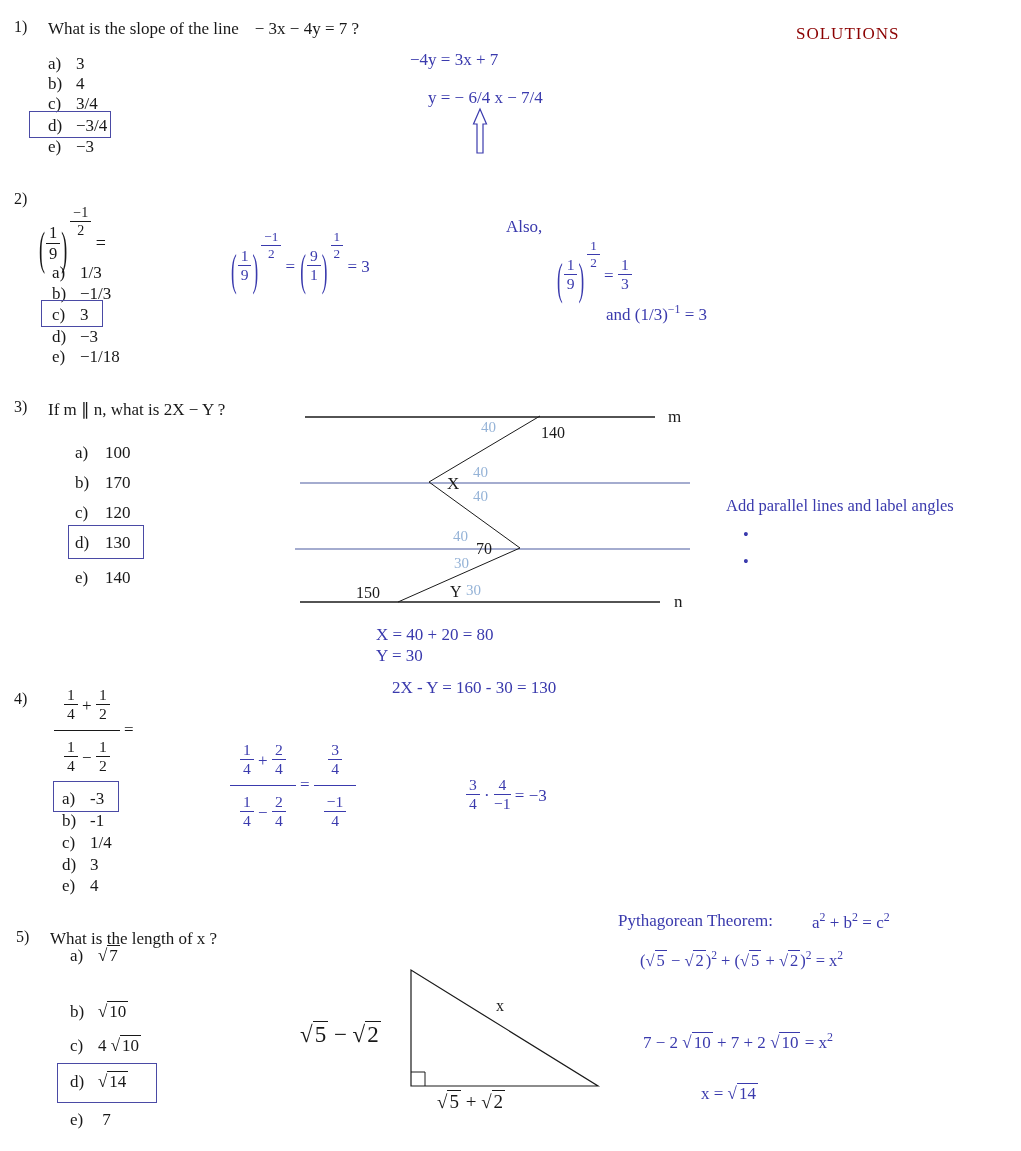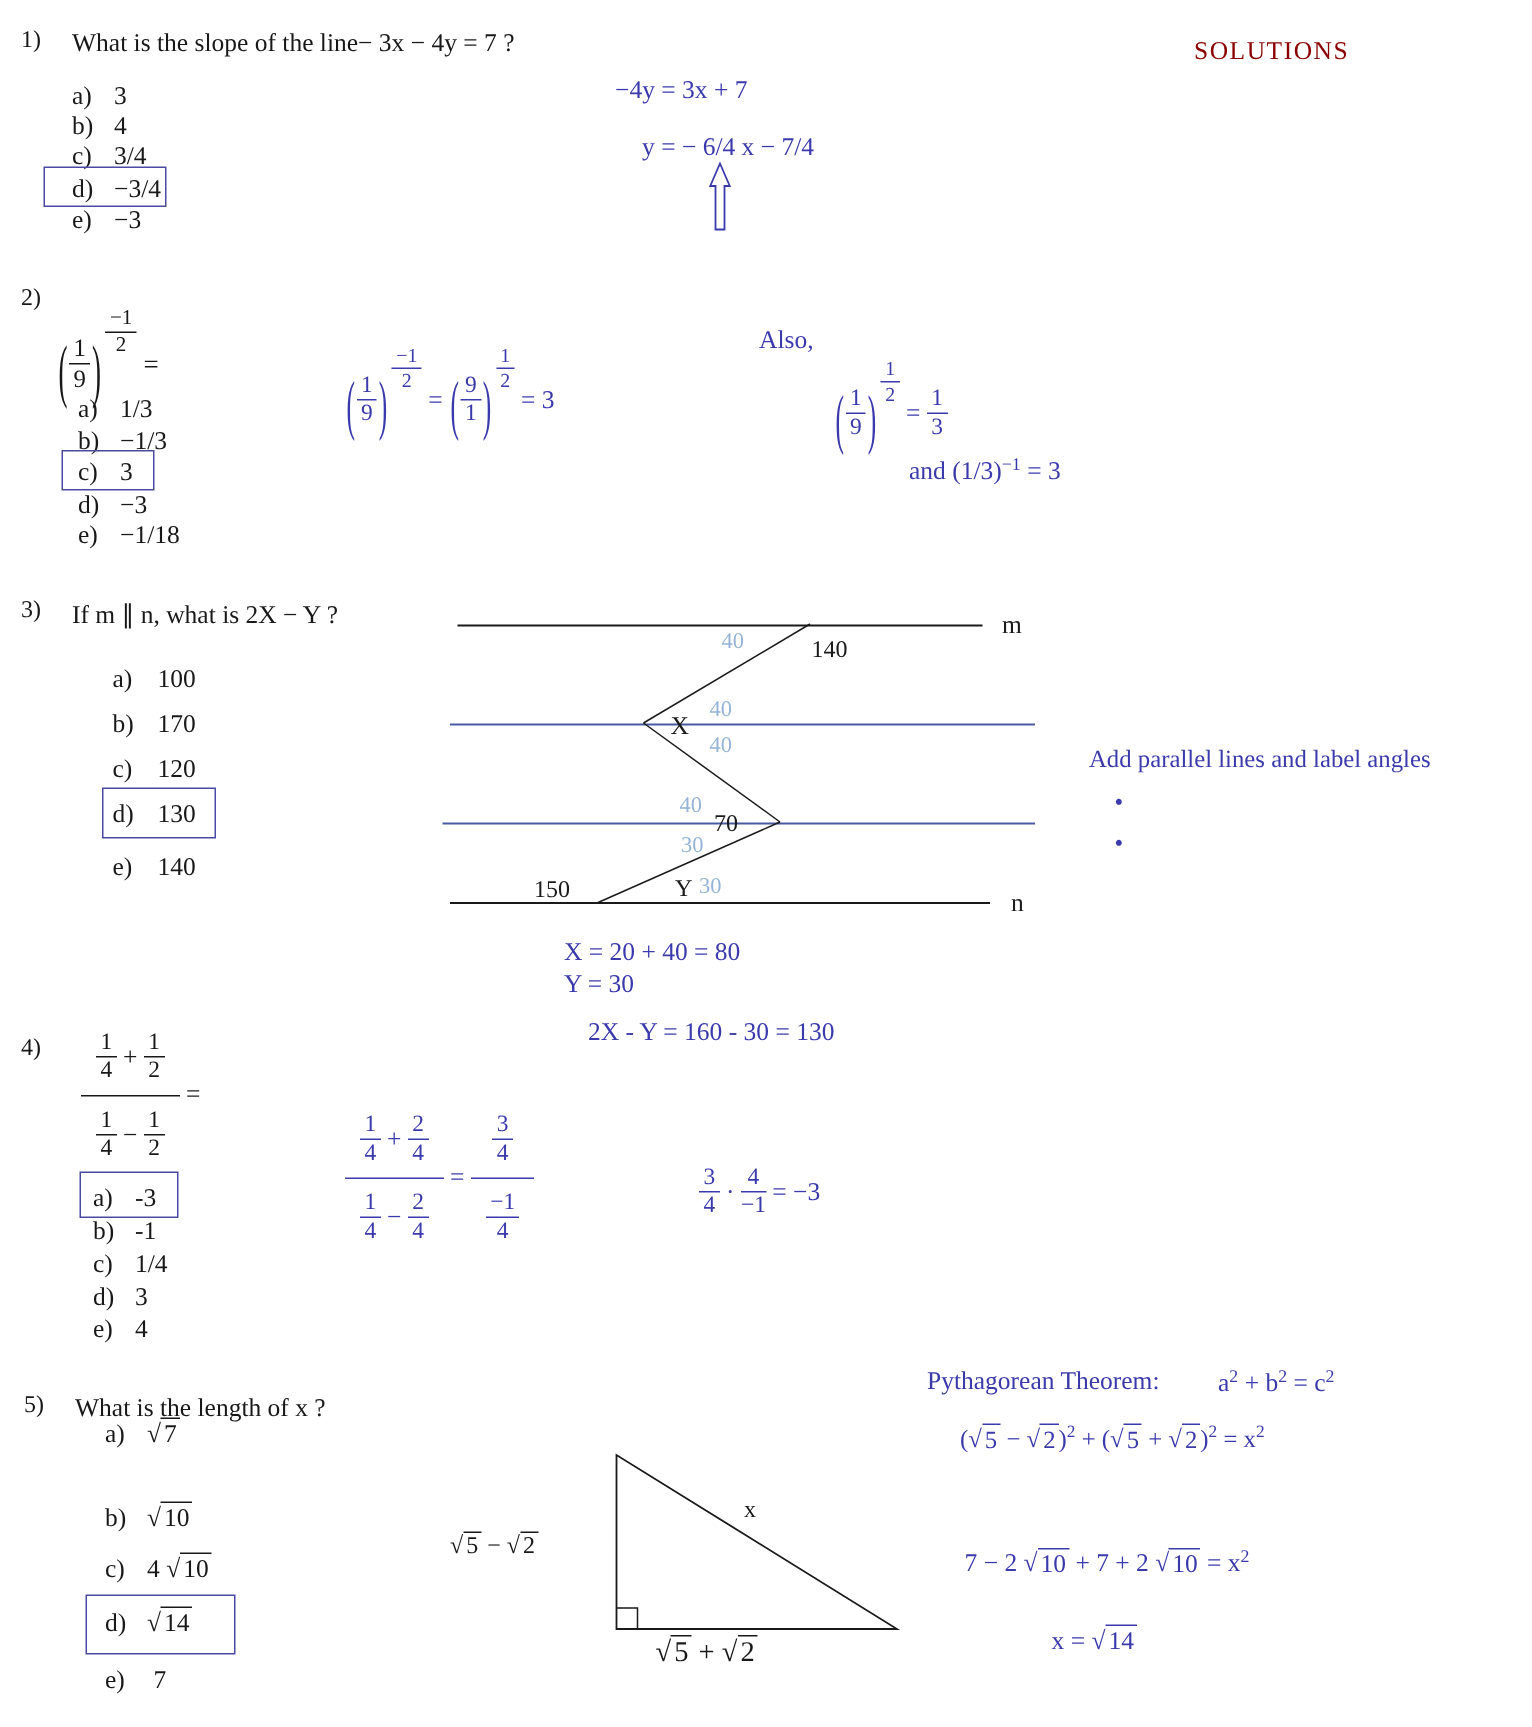--- a/index.html
+++ b/index.html
@@ -42,21 +42,21 @@
 </style>
 </head>
 <body>
 
 <div id="page">
 
   <div class="abs sol" style="left:796px;top:24px">SOLUTIONS</div>
 
   <div class="abs pnum" style="left:14px;top:18px">1)</div>
   <div class="abs" style="left:48px;top:19px">
-    <span>What is the slope of the line</span><span style="">− 3x − 4y = 7 ?</span>
+    <span>What is the slope of the line</span><span style="margin-left:16px">− 3x − 4y = 7 ?</span>
   </div>
   <div class="abs choice" style="left:48px;top:54px"><span class="cl">a)</span><span>3</span></div>
   <div class="abs choice" style="left:48px;top:74px"><span class="cl">b)</span><span>4</span></div>
   <div class="abs choice" style="left:48px;top:94px"><span class="cl">c)</span><span>3/4</span></div>
   <div class="abs choice" style="left:48px;top:116px"><span class="cl">d)</span><span>−3/4</span></div>
   <div class="abs choice" style="left:48px;top:137px"><span class="cl">e)</span><span>−3</span></div>
   <div class="abs box" style="left:29px;top:111px;width:80px;height:25px"></div>
   <div class="abs blue" style="left:410px;top:50px">−4y = 3x + 7</div>
   <div class="abs blue" style="left:428px;top:88px">y =  − 6/4 x  −  7/4</div>
   <svg class="abs" style="left:470px;top:107px" width="20" height="48" viewBox="0 0 20 48">
@@ -111,21 +111,21 @@
   <div class="abs blue notes" style="left:726px;top:496px">
     <div>Add parallel lines and label angles</div>
     <div class="bullet">
         <span class="bdot">•</span>
       </div>
     <div class="bullet">
         <span class="bdot">•</span>
       </div>
   </div>
 
-  <div class="abs blue" style="left:376px;top:625px">X = 20 + 40 = 80</div>
+  <div class="abs blue" style="left:376px;top:625px">X = 40 + 20 = 80</div>
   <div class="abs blue" style="left:376px;top:646px">Y = 30</div>
   <div class="abs blue" style="left:392px;top:678px">2X - Y = 160 - 30 = 130</div>
 
   <div class="abs pnum" style="left:14px;top:690px">4)</div>
   <div class="abs" style="left:54px;top:687px"><span class="stack"><span class="sn"><span class="frac"><span class="fn">1</span><span class="fd">4</span></span> + <span class="frac"><span class="fn">1</span><span class="fd">2</span></span></span><span class="sd"><span class="frac"><span class="fn">1</span><span class="fd">4</span></span> − <span class="frac"><span class="fn">1</span><span class="fd">2</span></span></span></span>  =</div>
   <div class="abs choice" style="left:62px;top:789px"><span class="cl">a)</span><span>-3</span></div>
   <div class="abs choice" style="left:62px;top:811px"><span class="cl">b)</span><span>-1</span></div>
   <div class="abs choice" style="left:62px;top:833px"><span class="cl">c)</span><span>1/4</span></div>
   <div class="abs choice" style="left:62px;top:855px"><span class="cl">d)</span><span>3</span></div>
   <div class="abs choice" style="left:62px;top:876px"><span class="cl">e)</span><span>4</span></div>
@@ -140,21 +140,21 @@
   <div class="abs choice" style="left:70px;top:1036px"><span class="cl">c)</span><span>4 <span class="sq">√<span class="ov">10</span></span></span></div>
   <div class="abs choice" style="left:70px;top:1072px"><span class="cl">d)</span><span><span class="sq">√<span class="ov">14</span></span></span></div>
   <div class="abs choice" style="left:70px;top:1110px"><span class="cl">e)</span><span>  7</span></div>
   <div class="abs box" style="left:57px;top:1063px;width:98px;height:38px"></div>
 
   <svg class="abs" style="left:390px;top:958px" width="225" height="140">
     <path d="M21 12 L21 128 L208 128 Z" fill="none" stroke="#1a1a1a" stroke-width="1.2"></path>
     <path d="M21 114 L35 114 L35 128" fill="none" stroke="#1a1a1a" stroke-width="1"></path>
     <text x="106" y="53" class="dk">x</text>
   </svg>
-  <div class="abs" style="left:300px;top:1022px;font-size:16px"><span class="sq">√<span class="ov">5</span></span> − <span class="sq">√<span class="ov">2</span></span></div>
+  <div class="abs" style="left:300px;top:1022px;font-size:23px"><span class="sq">√<span class="ov">5</span></span> − <span class="sq">√<span class="ov">2</span></span></div>
   <div class="abs" style="left:437px;top:1091px;font-size:19px"><span class="sq">√<span class="ov">5</span></span> + <span class="sq">√<span class="ov">2</span></span></div>
 
   <div class="abs blue" style="left:618px;top:911px">Pythagorean Theorem:</div>
   <div class="abs blue" style="left:812px;top:910px">a<sup>2</sup> + b<sup>2</sup> = c<sup>2</sup></div>
   <div class="abs blue" style="left:640px;top:949px;font-size:16.5px">(<span class="sq">√<span class="ov">5</span></span> − <span class="sq">√<span class="ov">2</span></span>)<sup>2</sup>  + (<span class="sq">√<span class="ov">5</span></span> + <span class="sq">√<span class="ov">2</span></span>)<sup>2</sup> =  x<sup>2</sup></div>
   <div class="abs blue" style="left:643px;top:1030px">7 −  2 <span class="sq">√<span class="ov">10</span></span> +  7 + 2 <span class="sq">√<span class="ov">10</span></span>   =   x<sup>2</sup></div>
   <div class="abs blue" style="left:701px;top:1084px">x = <span class="sq">√<span class="ov">14</span></span></div>
 
 </div>
 

